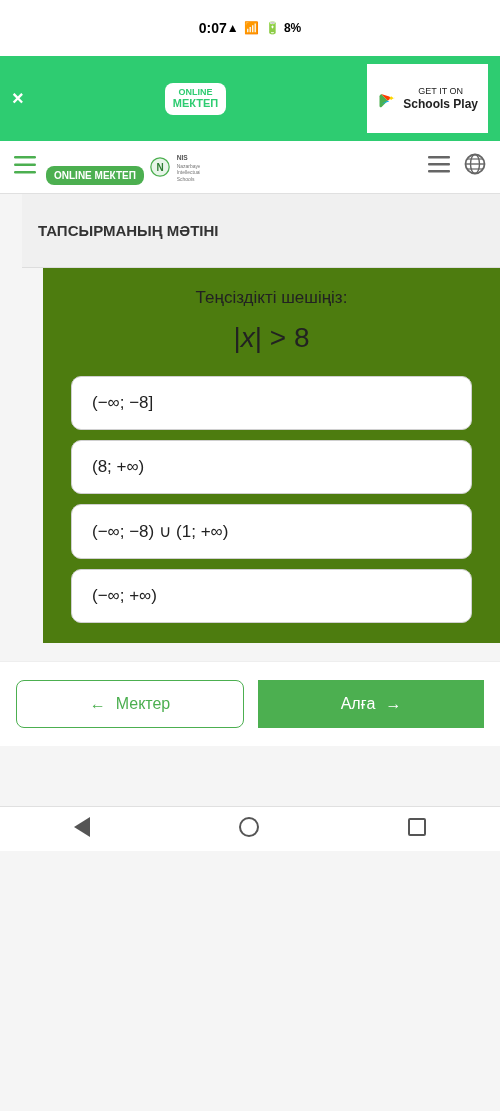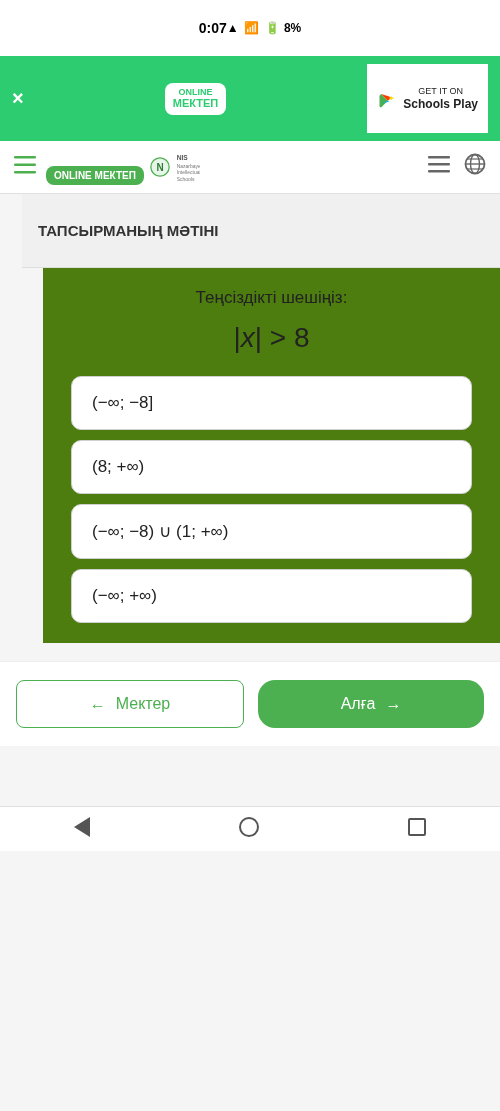--- a/index.html
+++ b/index.html
@@ -172,21 +172,21 @@
       display: flex;
       align-items: center;
       justify-content: center;
       gap: 10px;
     }
     .btn-forward {
       flex: 1;
       border: none;
       background: #4caf50;
       color: #fff;
-      border-radius: 17px;
+      border-radius: 0;
       padding: 14px 0;
       font-size: 16px;
       cursor: pointer;
       display: flex;
       align-items: center;
       justify-content: center;
       gap: 10px;
     }
 
     

